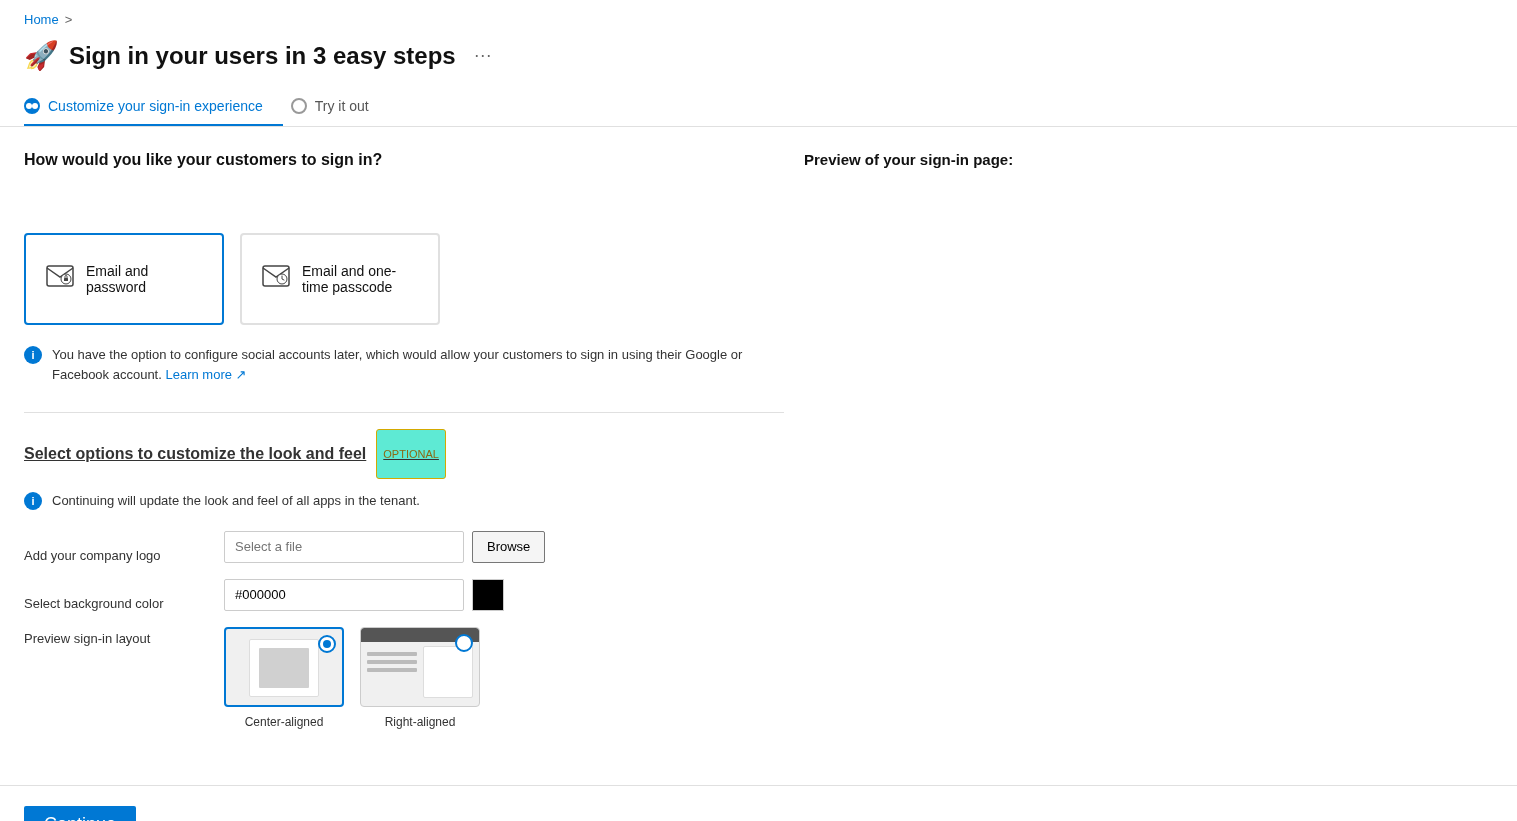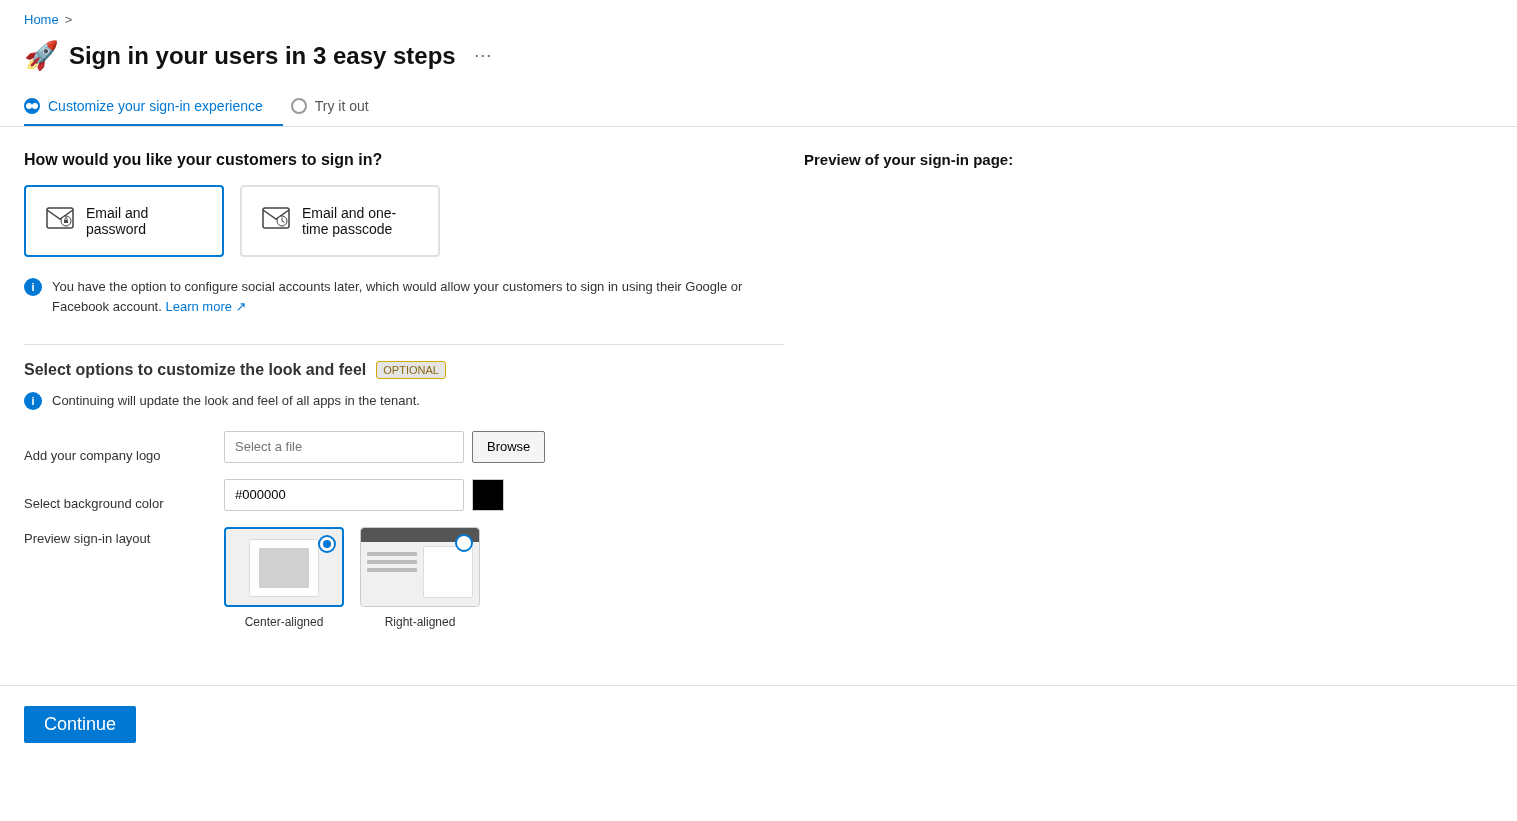--- a/index.html
+++ b/index.html
@@ -21,32 +21,32 @@
     .tab.active .tab-radio { border-color: #0078d4; background: #0078d4; }
     .tab.active .tab-radio::after { content: ''; width: 6px; height: 6px; border-radius: 50%; background: #fff; }
 
     .main-content { display: flex; padding: 0 24px; gap: 20px; }
     .left-panel { flex: 1; max-width: 760px; }
     .right-panel { flex: 0 0 540px; }
 
     .section-title { font-size: 16px; font-weight: 600; margin-bottom: 16px; color: #111; }
 
     .sign-in-options { display: flex; gap: 16px; margin-bottom: 20px; }
-    .sign-in-option { border: 2px solid #e0e0e0; border-radius: 4px; padding: 18px 20px; display: flex; align-items: center; gap: 12px; cursor: pointer; background: #fff; flex: 0 0 auto; width: 200px; }
+    .sign-in-option { border: 2px solid #e0e0e0; border-radius: 4px; padding: 28px 20px; display: flex; align-items: center; gap: 12px; cursor: pointer; background: #fff; flex: 0 0 auto; width: 200px; margin-top: 48px; }
     .sign-in-option.selected { border-color: #0078d4; }
     .sign-in-option-icon { font-size: 22px; color: #555; }
     .sign-in-option-label { font-size: 14px; color: #111; }
 
     .info-box { display: flex; gap: 10px; align-items: flex-start; margin-bottom: 28px; font-size: 13px; color: #333; line-height: 1.5; }
     .info-icon { width: 18px; height: 18px; border-radius: 50%; background: #0078d4; color: #fff; display: flex; align-items: center; justify-content: center; font-size: 11px; font-weight: bold; flex-shrink: 0; margin-top: 1px; }
     .info-link { color: #0078d4; text-decoration: none; }
 
     .customize-section { margin-bottom: 24px; }
-    .customize-title { font-size: 16px; font-weight: 600; display: flex; align-items: center; gap: 10px; }
-    .optional-badge { font-size: 11px; color: #8a6914; background: #e5e5e5; border: 1px solid #d4a900; border-radius: 3px; padding: 2px 6px; font-weight: 400; }
+    .customize-title { font-size: 16px; font-weight: 600; display: flex; align-items: center; gap: 10px; text-decoration: underline; }
+    .optional-badge { font-size: 11px; color: #8a6914; background: #5eead4; border: 1px solid #d4a900; border-radius: 3px; padding: 18px 6px; font-weight: 400; }
 
     .customize-info { display: flex; gap: 10px; margin: 12px 0 20px; font-size: 13px; color: #333; }
 
     .form-row { display: flex; align-items: flex-end; margin-bottom: 16px; }
     .form-control { display: flex; gap: 8px; align-items: center; }
     .text-input { border: 1px solid #ccc; border-radius: 2px; padding: 6px 10px; font-size: 13px; height: 32px; }
     .text-input.file-input { width: 240px; color: #999; }
     .text-input.color-input { width: 240px; }
     .browse-btn { border: 1px solid #777; background: #f5f5f5; padding: 6px 14px; font-size: 13px; cursor: pointer; border-radius: 2px; height: 32px; }
     .color-swatch { width: 32px; height: 32px; background: #000; border: 1px solid #ccc; cursor: pointer; }

